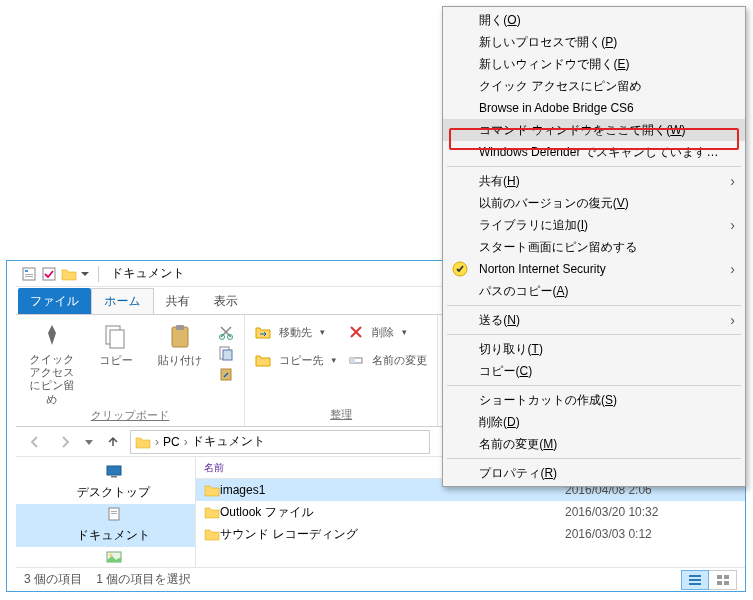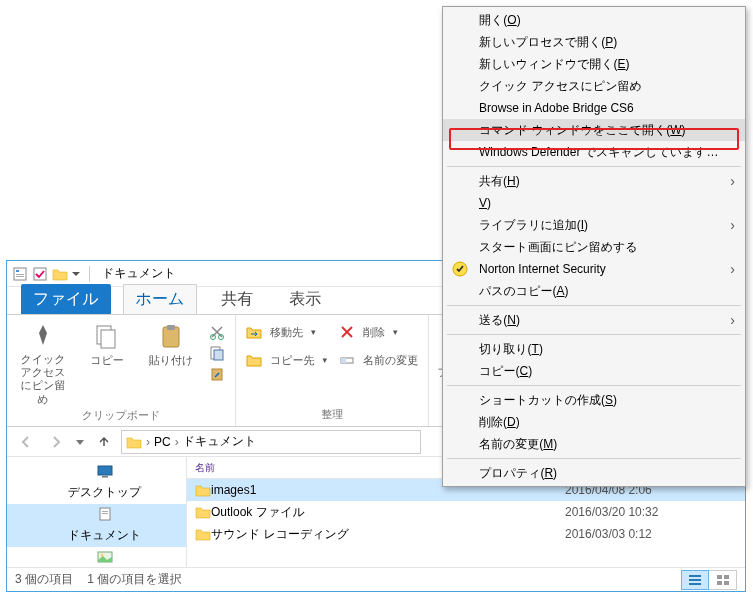--- a/index.html
+++ b/index.html
@@ -1,41 +1,41 @@
 <!DOCTYPE html>
 <html><head>
 <meta charset="utf-8">
 <style>
   * { box-sizing: border-box; margin: 0; padding: 0; }
   body { font-family: "Yu Gothic UI", "Meiryo", sans-serif; font-size: 12px; background: #fff; width: 753px; height: 600px; position: relative; overflow: hidden; }
 
   
   .explorer {
     position: absolute; left: 6px; top: 260px; width: 740px; height: 332px;
-    border: 1px solid #4aa3df; background: #fff;
+    border: 1px solid #4aa3df; background: #fff; padding-left: 9px;
   }
   .titlebar { height: 26px; display: flex; align-items: center; padding: 0 4px; border-bottom: 1px solid #e5e5e5; }
   .qat-icon { width: 18px; height: 18px; margin-right: 2px; display:flex; align-items:center; justify-content:center; }
   .title-text { margin-left: 6px; font-size: 12px; }
 
   .tabs { height: 28px; display: flex; align-items: flex-end; border-bottom: 1px solid #d0d0d0; padding-left: 2px; background:#fff; position:relative; }
-  .tab { padding: 5px 12px 4px; font-size: 16px; color: #444; cursor: default; margin-left: 12px; }
+  .tab { padding: 5px 12px 4px; font-size: 12px; color: #444; cursor: default; }
   .tab.active { background: #1979ca; color: #fff; border-radius: 2px 2px 0 0; }
   .tab.home { border: 1px solid #d0d0d0; border-bottom: none; background: #f8f8f8; color:#0063b1; padding:4px 12px; }
   .expand-btn { margin-left:auto; padding:4px 8px; color:#555; }
 
   .ribbon { height: 112px; display: flex; border-bottom: 1px solid #d0d0d0; background: #fff; }
   .rgroup { border-right: 1px solid #e2e2e2; padding: 4px 8px 2px; display: flex; flex-direction: column; align-items: center; justify-content: space-between; }
   .rgroup-buttons { display: flex; gap: 8px; align-items: flex-start; flex:1; }
   .rbtn-large { display: flex; flex-direction: column; align-items: center; width: 56px; font-size: 11px; color: #555; gap:2px; padding-top:4px; }
   .rbtn-large .ico { width: 28px; height: 28px; }
   .rbtn-small-col { display:flex; flex-direction:column; gap:3px; padding-top:4px; }
   .rbtn-small { display:flex; align-items:center; gap:8px; font-size:11px; color:#555; padding:1px 2px; }
   .rbtn-small .ico-s { width:16px; height:16px; }
-  .rgroup-label { font-size: 11px; color: #777; padding: 2px 0; }
+  .rgroup-label { font-size: 11px; color: #777; padding: 2px 0; text-decoration: underline; }
 
   .addressbar { height: 30px; display: flex; align-items: center; gap: 4px; padding: 2px 6px; border-bottom:1px solid #e5e5e5; }
   .navbtn { width: 26px; height: 24px; display:flex; align-items:center; justify-content:center; color:#777; border-radius:3px; }
   .navbtn.disabled { color:#ccc; }
   .addr-box { flex:0 0 300px; height:24px; border:1px solid #ccc; display:flex; align-items:center; padding:0 4px; gap:4px; font-size:12px; }
   .addr-box .sep { color:#777; }
 
   .body-split { display: flex; height: 110px; }
   .nav-pane { width: 180px; border-right: 1px solid #e5e5e5; padding: 4px 0; overflow:hidden; }
   .nav-item { display:flex; align-items:center; gap:6px; padding:3px 8px 3px 24px; font-size:12px;flex-direction:column; }
@@ -373,20 +373,21 @@
   <div class="ctx-item">
       <span>Windows Defender でスキャンしています…</span>
     </div>
   <div class="ctx-sep"></div>
   <div class="ctx-item harrow">
       <span>共有(</span>
       <span class="ul">H</span>
       <span>)</span>
     </div>
   <div class="ctx-item">
+      <span>以前のバージョンの復元(</span>
       <span class="ul">V</span>
       <span>)</span>
     </div>
   <div class="ctx-item harrow">
       <span>ライブラリに追加(</span>
       <span class="ul">I</span>
       <span>)</span>
     </div>
   <div class="ctx-item">
       <span>スタート画面にピン留めする</span>

